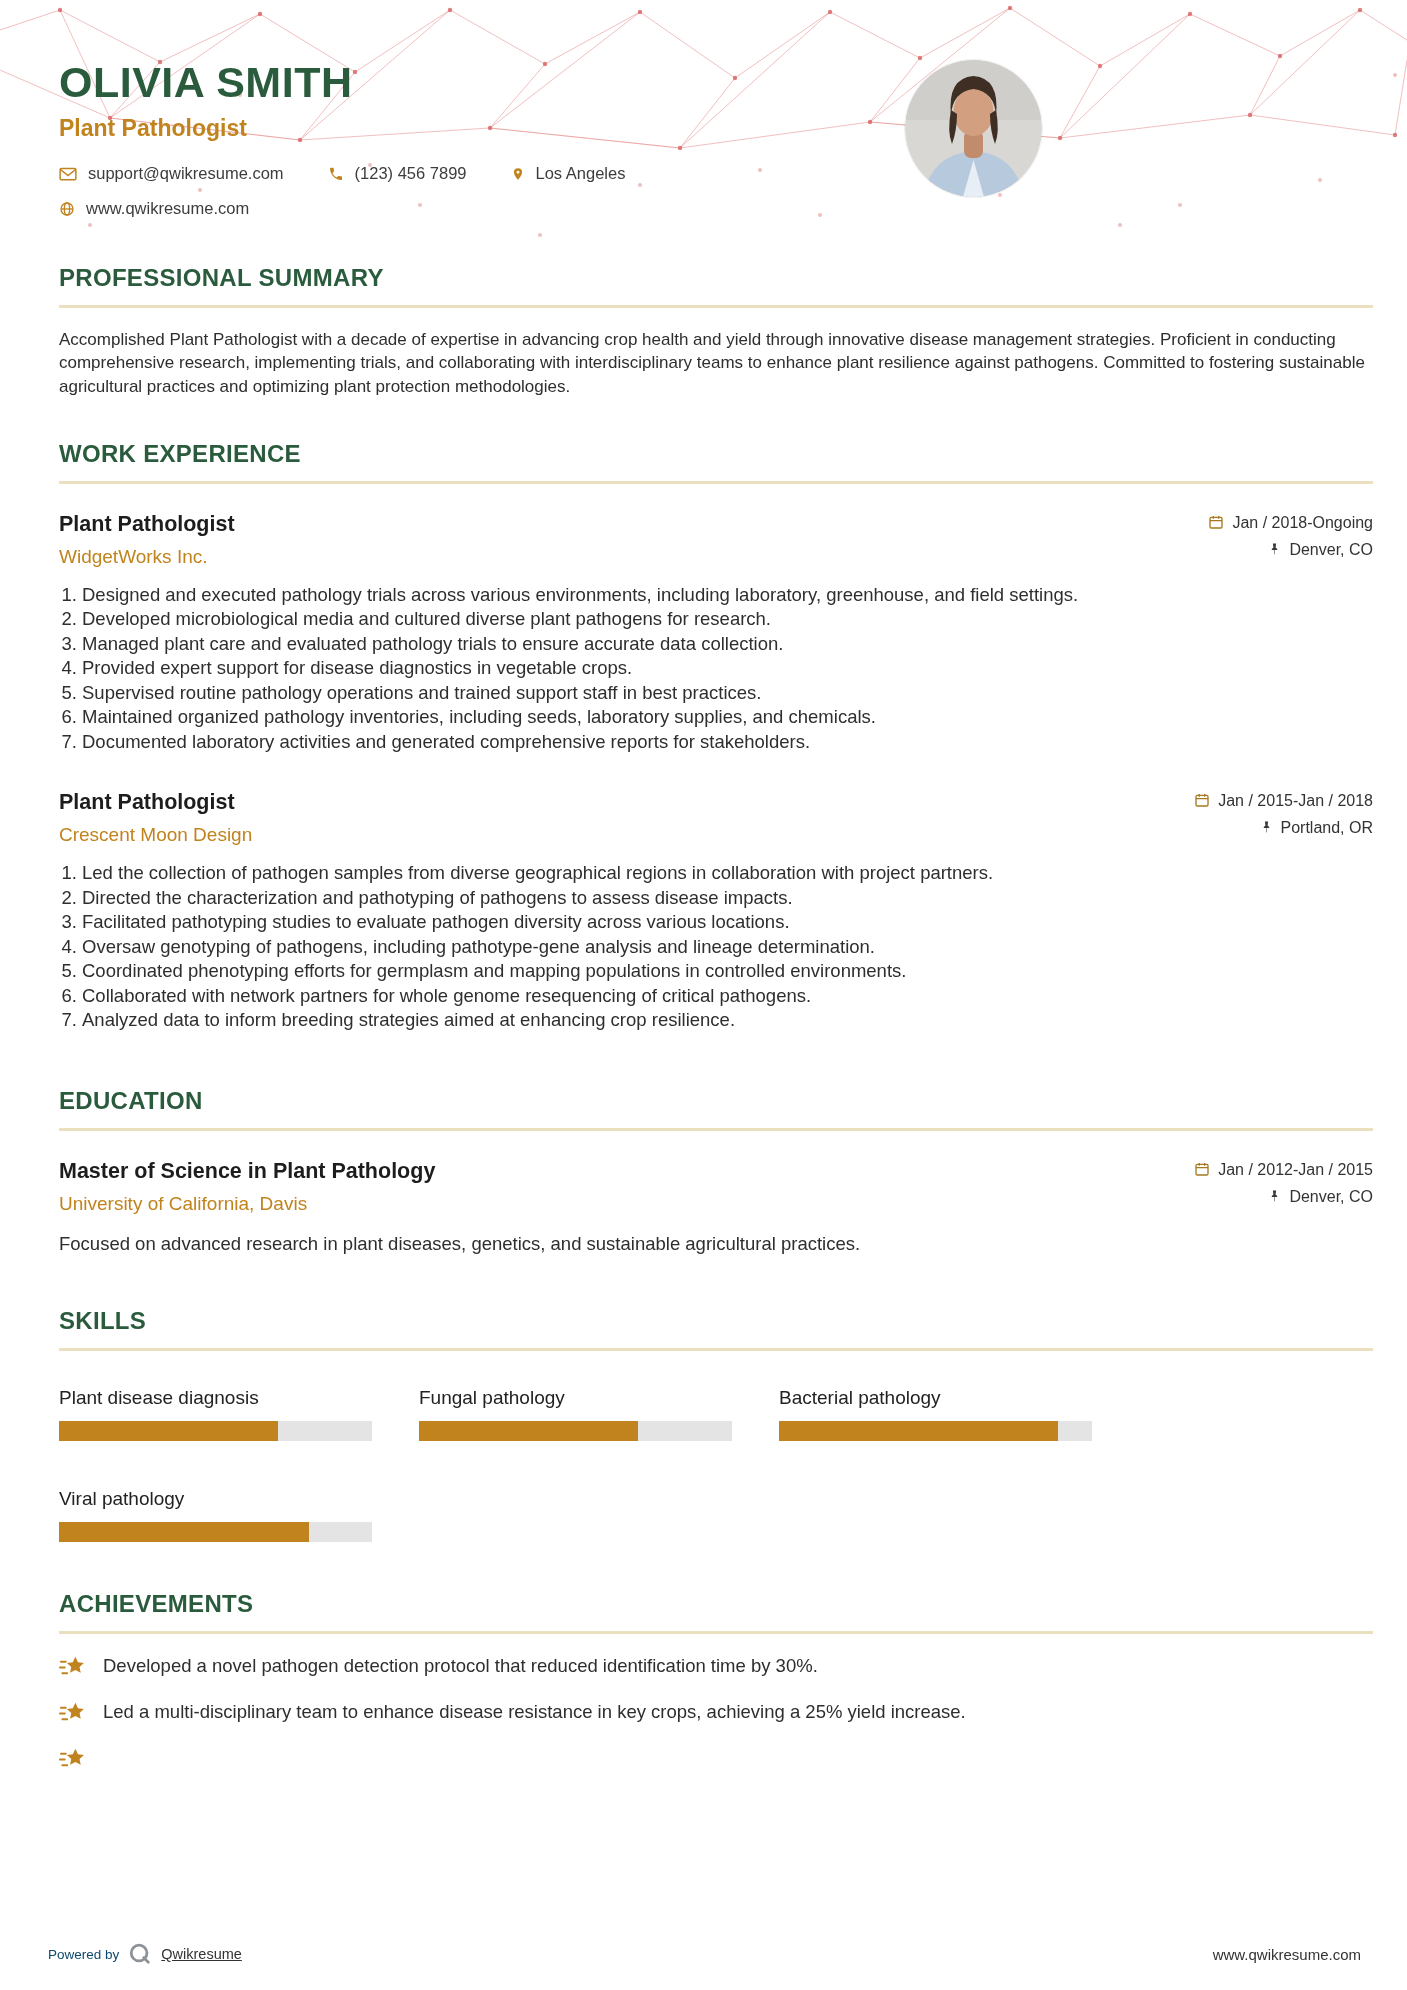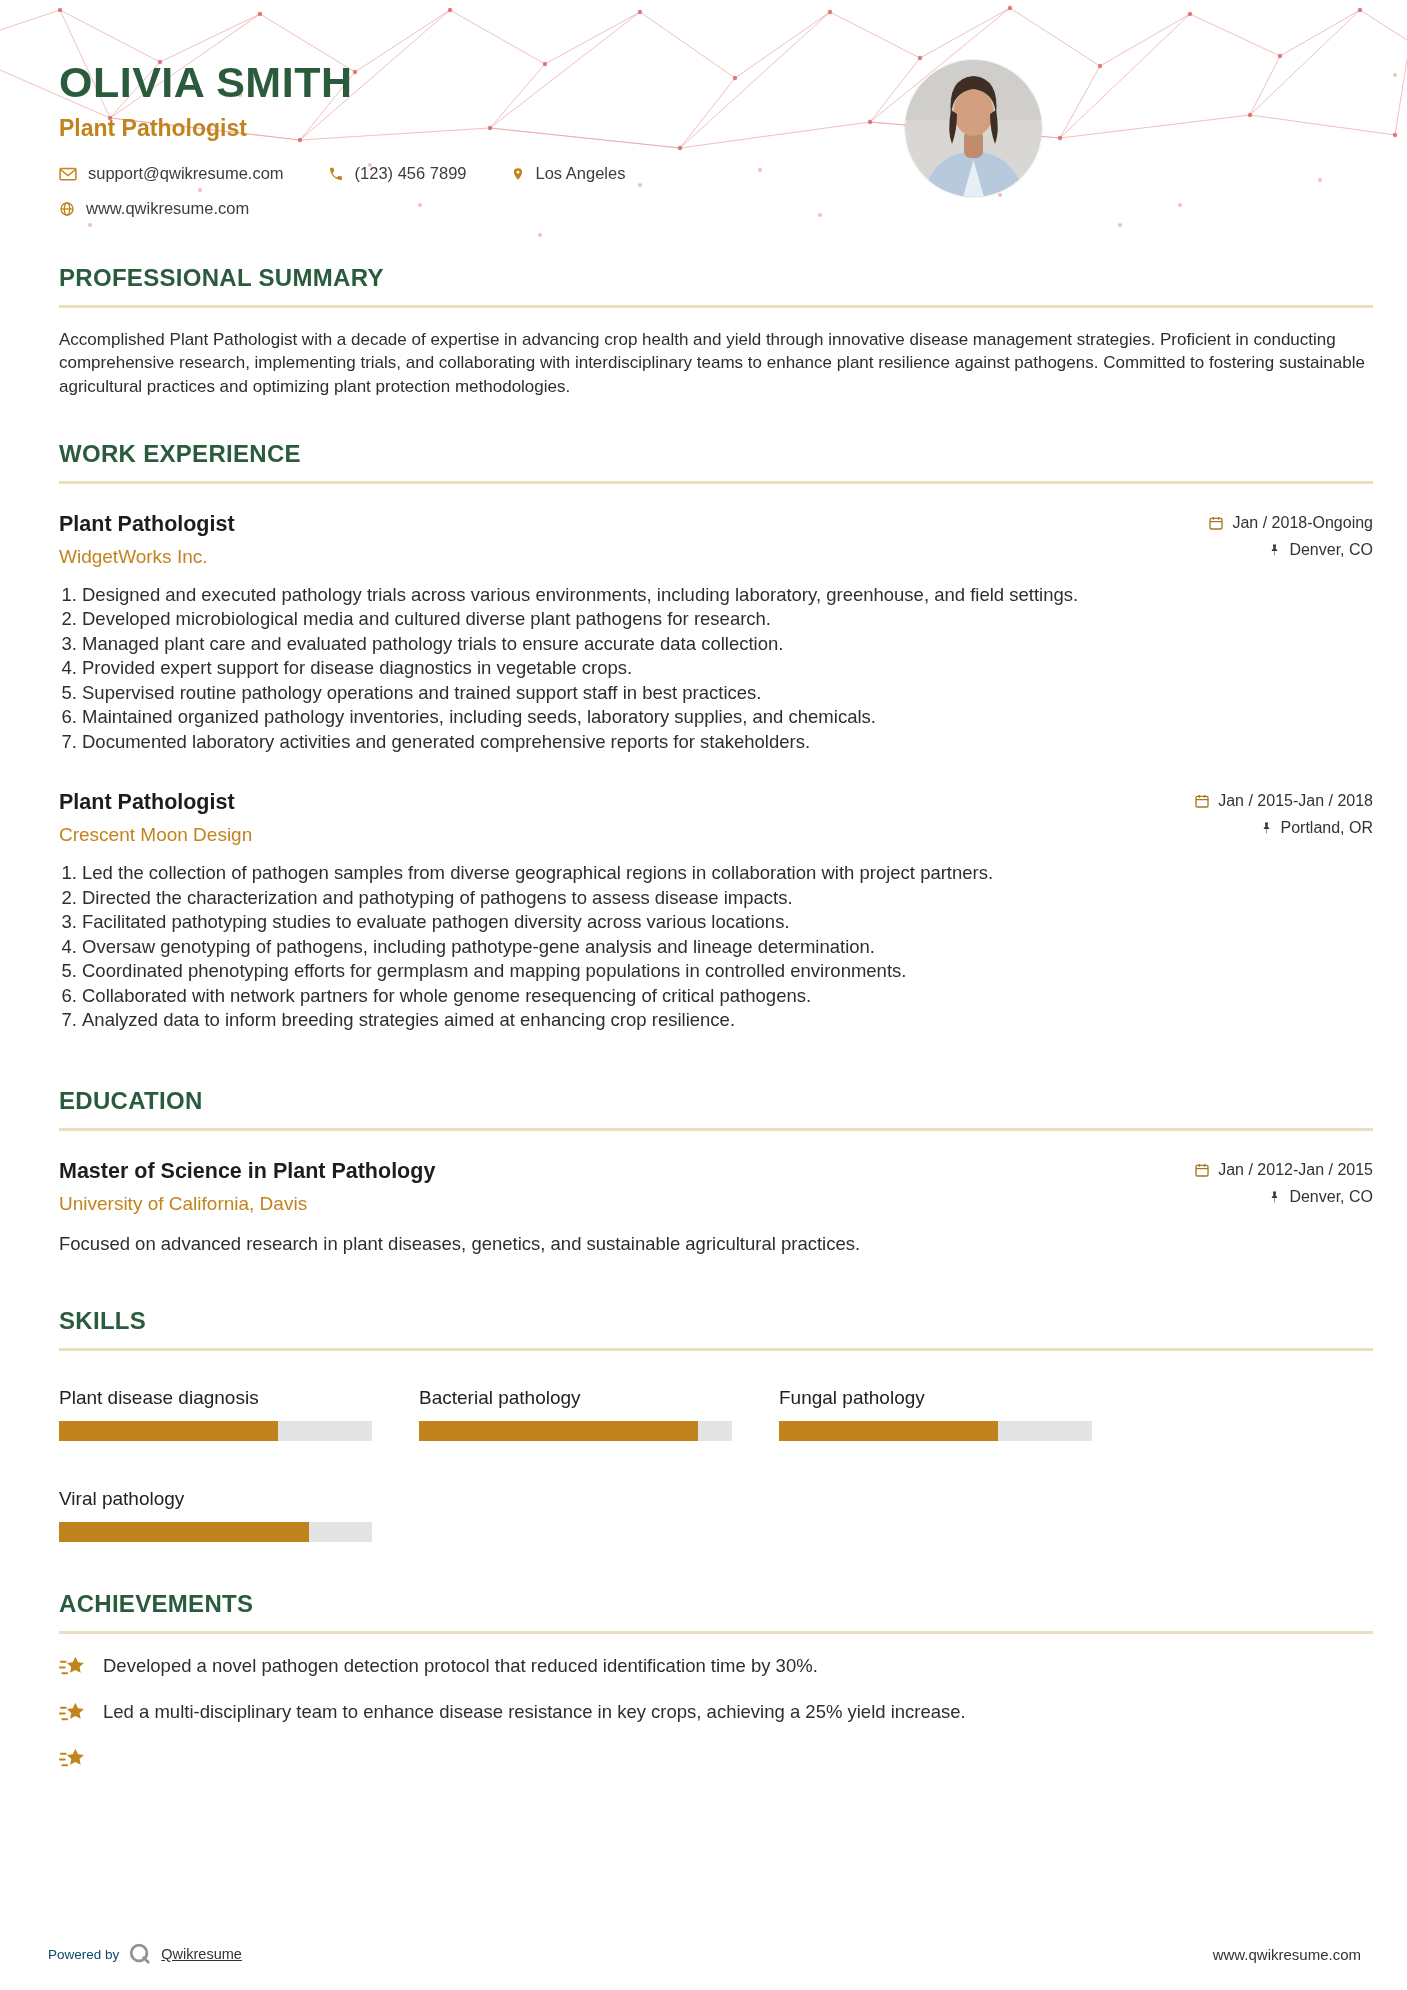--- a/index.html
+++ b/index.html
@@ -42,21 +42,21 @@
   .rule { height: 3px; background: #eadfbf; margin-top: 13px; }
 
   .summary-text { font-size: 17px; line-height: 1.37; color: #2e2e2e; margin: 20px 0 0 0; }
 
   .job { margin-top: 28px; }
   .job + .job { margin-top: 36px; }
   .job-head { display: flex; justify-content: space-between; align-items: flex-start; }
   .job-title { font-size: 21.5px; font-weight: 700; color: #1d1d1d; }
   .company { font-size: 19px; color: #c1831d; margin-top: 9px; }
   .meta { text-align: right; padding-top: 2px; }
-  .meta-line { display: flex; justify-content: flex-end; align-items: center; gap: 8px; font-size: 16px; color: #333; margin-bottom: 9px; }
+  .meta-line { display: flex; justify-content: flex-end; gap: 8px; font-size: 16px; color: #333; margin-bottom: 9px; }
   ol.bullets { margin: 15px 0 0 0; padding-left: 23px; }
   ol.bullets li { font-size: 18.5px; line-height: 24.5px; color: #2e2e2e; }
 
   .edu-desc { font-size: 18.5px; color: #2e2e2e; margin: 18px 0 0 0; }
 
   .skills-grid {
     margin-top: 36px; width: 992px;
     display: grid; grid-template-columns: repeat(3, 313px);
     column-gap: 26px; row-gap: 28px; gap: 47px;
   }
@@ -329,29 +329,29 @@
     <div class="sec-head">SKILLS</div>
     <div class="rule"></div>
     <div class="skills-grid">
       <div class="skill">
         <div class="skill-name">Plant disease diagnosis</div>
         <div class="bar-track">
           <div class="bar-fill" style="width: 70%;"></div>
         </div>
       </div>
       <div class="skill">
+        <div class="skill-name">Fungal pathology</div>
+        <div class="bar-track">
+          <div class="bar-fill" style="width: 70%;"></div>
+        </div>
+      </div>
+      <div class="skill">
         <div class="skill-name">Bacterial pathology</div>
         <div class="bar-track">
           <div class="bar-fill" style="width: 89%;"></div>
-        </div>
-      </div>
-      <div class="skill">
-        <div class="skill-name">Fungal pathology</div>
-        <div class="bar-track">
-          <div class="bar-fill" style="width: 70%;"></div>
         </div>
       </div>
       <div class="skill">
         <div class="skill-name">Viral pathology</div>
         <div class="bar-track">
           <div class="bar-fill" style="width: 80%;"></div>
         </div>
       </div>
     </div>
   </section>

